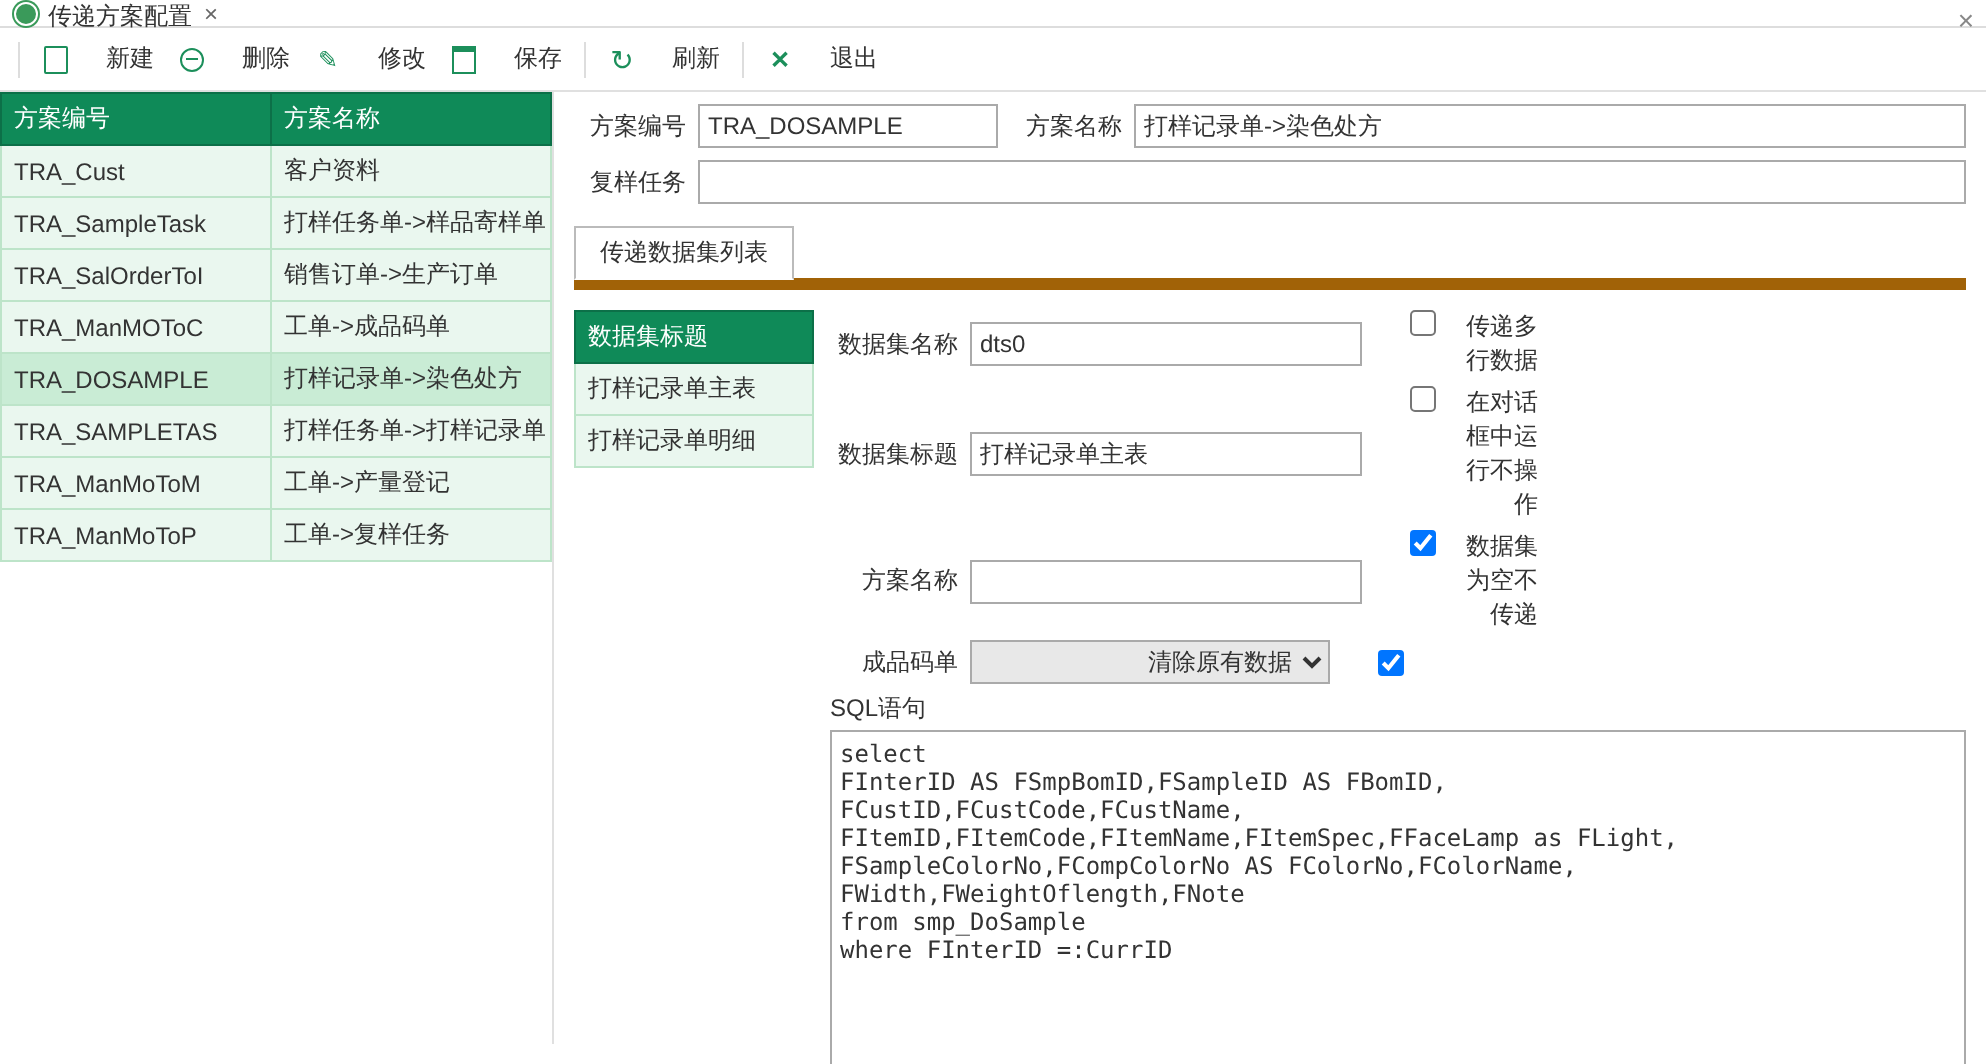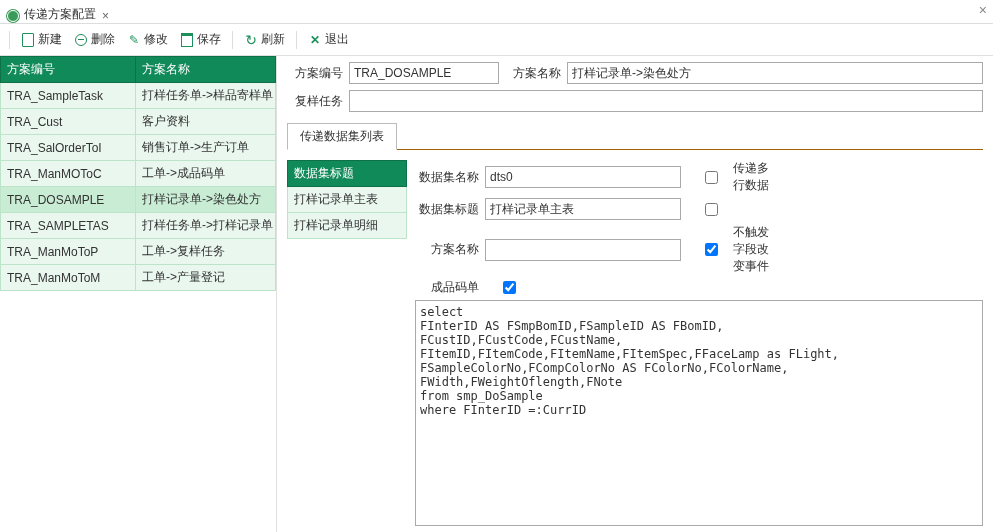--- a/index.html
+++ b/index.html
@@ -1,57 +1,57 @@
 <!DOCTYPE html>
 <html><head>
 <meta charset="utf-8">
 <style>
 *{box-sizing:border-box;margin:0;padding:0;font-family:"Microsoft YaHei","SimSun",Arial,sans-serif;font-size:12px;color:#333}
 body{background:#fff;width:993px;height:532px;overflow:hidden}
-.titlebar{display:flex;align-items:flex-end;height:24px;padding:0 6px;border-bottom:1px solid #ddd;position:relative}
+.titlebar{display:flex;align-items:flex-start;height:14px;padding:0 6px;border-bottom:1px solid #ddd;position:relative}
 .titlebar .icon-globe{width:14px;height:14px;border-radius:50%;background:#3a9a5a;display:inline-flex;align-items:center;justify-content:center;margin-right:4px}
 .titlebar .icon-globe:before{content:"";width:10px;height:10px;border:1px solid #fff;border-radius:50%;position:relative}
 .titlebar .title{flex:0 0 auto}
 .titlebar .close-tab{margin-left:6px;color:#666;cursor:pointer}
 .titlebar .win-close{position:absolute;right:6px;top:2px;color:#888;font-size:14px;cursor:pointer}
 .toolbar{display:flex;align-items:center;height:32px;padding:0 6px;gap:4px;border-bottom:1px solid #e0e0e0}
 .toolbar .sep{width:1px;height:18px;background:#ddd;margin:0 3px}
-.tbtn{display:inline-flex;align-items:center;gap:3px;padding:2px 4px;cursor:pointer}
+.tbtn{display:inline-flex;align-items:center;gap:18px;padding:2px 4px;cursor:pointer}
 .tbtn .tico{width:14px;height:14px;display:inline-flex;align-items:center;justify-content:center}
 .ico-new:before{content:"";display:block;width:10px;height:12px;border:1px solid #1c8f5b;border-radius:1px}
 .ico-del{border:1.5px solid #1c8f5b;border-radius:50%;width:12px;height:12px;position:relative}
 .ico-del:before{content:"";position:absolute;left:2px;right:2px;top:4px;border-top:1.5px solid #1c8f5b}
 .ico-edit:before{content:"✎";color:#1c8f5b;font-size:12px}
 .ico-save:before{content:"";display:block;width:10px;height:10px;border:1.5px solid #1c8f5b;border-top-width:3px}
 .ico-refresh:before{content:"↻";color:#1c8f5b;font-size:14px;line-height:12px}
 .ico-exit:before{content:"✕";color:#1c8f5b;font-weight:bold}
 .main{display:flex;height:calc(100% - 56px)}
 .leftgrid{width:277px;border-right:1px solid #e0e0e0;overflow:hidden}
 .leftgrid table{width:100%;border-collapse:collapse;table-layout:fixed}
 .leftgrid th{background:#0f8a58;color:#fff;text-align:left;padding:4px 6px;border:1px solid #0c7048;font-weight:normal;height:24px}
 .leftgrid td{border:1px solid #bde4c9;padding:4px 6px;background:#eaf7ef;height:24px;white-space:nowrap;overflow:hidden}
 .leftgrid tr.sel td{background:#c9ecd5}
 .right{flex:1;padding:6px 10px;display:flex;flex-direction:column;gap:6px}
 .formrow{display:flex;align-items:center;gap:6px}
 .formrow label{width:56px;text-align:right}
 .formrow input.wide{flex:1;height:22px;border:1px solid #aaa;padding:0 4px}
 .formrow input.mid{width:150px;height:22px;border:1px solid #aaa;padding:0 4px}
-.tabs{display:flex;border-bottom:1px solid #a16207;margin-top:4px}
+.tabs{display:flex;border-bottom:6px solid #a16207;margin-top:4px}
 .tabs .tab{padding:4px 12px;border:1px solid #bbb;border-bottom:none;background:#f3f3f3;margin-right:-1px;cursor:pointer;position:relative;top:1px}
 .tabs .tab.active{background:#fff;border-bottom:1px solid #fff}
 .tabbody{display:flex;gap:0;border:none;margin-top:4px;flex:1}
 .dslist{width:120px}
 .dslist .hd{background:#0f8a58;color:#fff;padding:4px 6px;border:1px solid #0c7048}
 .dslist .item{border:1px solid #bde4c9;border-top:none;background:#eaf7ef;padding:4px 6px;cursor:pointer}
 .dsdetail{flex:1;padding:0 0 0 8px;display:flex;flex-direction:column;gap:4px}
 .drow{display:flex;align-items:center;gap:6px}
 .drow label{width:64px;text-align:right}
 .drow input{width:196px;height:22px;border:1px solid #aaa;padding:0 4px}
 .drow select{width:180px;height:22px;border:1px solid #aaa;background:#e8e8e8;text-align:right;padding-right:2px}
-.chk{display:flex;align-items:center;gap:4px;margin-left:18px}
+.chk{display:flex;gap:4px;margin-left:18px}
 .chk input{width:13px;height:13px}
 .sqlwrap{display:flex;flex-direction:column;gap:2px;flex:1}
 .sqlwrap textarea{flex:1;width:100%;min-height:170px;border:1px solid #aaa;padding:4px;font-family:Consolas,monospace;font-size:12px;resize:none;white-space:pre;overflow:auto}
 .leftgrid col.c1{width:135px}
 </style>
 </head>
 <body>
 
 <div class="titlebar">
   <span class="icon-globe"></span>
@@ -100,50 +100,50 @@
           <col>
         </colgroup>
       <thead>
           <tr>
         <th>方案编号</th>
         <th>方案名称</th>
       </tr>
         </thead>
       <tbody id="leftbody">
           <tr>
+            <td>TRA_Cust</td>
+            <td>客户资料</td>
+          </tr>
+          <tr>
             <td>TRA_SampleTask</td>
             <td>打样任务单-&gt;样品寄样单</td>
-          </tr>
-          <tr>
-            <td>TRA_Cust</td>
-            <td>客户资料</td>
           </tr>
           <tr>
             <td>TRA_SalOrderToI</td>
             <td>销售订单-&gt;生产订单</td>
           </tr>
           <tr>
             <td>TRA_ManMOToC</td>
             <td>工单-&gt;成品码单</td>
           </tr>
           <tr class="sel">
             <td>TRA_DOSAMPLE</td>
             <td>打样记录单-&gt;染色处方</td>
           </tr>
           <tr>
             <td>TRA_SAMPLETAS</td>
             <td>打样任务单-&gt;打样记录单</td>
           </tr>
           <tr>
+            <td>TRA_ManMoToM</td>
+            <td>工单-&gt;产量登记</td>
+          </tr>
+          <tr>
             <td>TRA_ManMoToP</td>
             <td>工单-&gt;复样任务</td>
-          </tr>
-          <tr>
-            <td>TRA_ManMoToM</td>
-            <td>工单-&gt;产量登记</td>
           </tr>
         </tbody>
     </table>
   </div>
 
   <div class="right">
     <div class="formrow">
       <label>方案编号</label>
       <input class="mid" value="TRA_DOSAMPLE" style="">
       <label>方案名称</label>
@@ -174,37 +174,40 @@
           <label class="chk">
               <input type="checkbox" style="">
               <span>传递多行数据</span>
             </label>
         </div>
         <div class="drow">
           <label>数据集标题</label>
           <input value="打样记录单主表" style="">
           <label class="chk">
               <input type="checkbox" style="">
+              <span>在对话框中运行不操作</span>
             </label>
         </div>
         <div class="drow">
           <label>方案名称</label>
           <input value="" style="">
           <label class="chk">
               <input type="checkbox" checked="" style="">
-              <span>不触发字段改变事件</span>
+              <span>数据集为空不传递</span>
             </label>
         </div>
         <div class="drow">
           <label>成品码单</label>
+          <select><option>清除原有数据</option></select>
           <label class="chk">
               <input type="checkbox" checked="" style="">
             </label>
         </div>
         <div class="sqlwrap">
+          <label style="text-align:left;width:auto">SQL语句</label>
           <textarea style="">select
 FInterID AS FSmpBomID,FSampleID AS FBomID,
 FCustID,FCustCode,FCustName,
 FItemID,FItemCode,FItemName,FItemSpec,FFaceLamp as FLight,
 FSampleColorNo,FCompColorNo AS FColorNo,FColorName,
 FWidth,FWeightOflength,FNote
 from smp_DoSample
 where FInterID =:CurrID</textarea>
         </div>
       </div>

